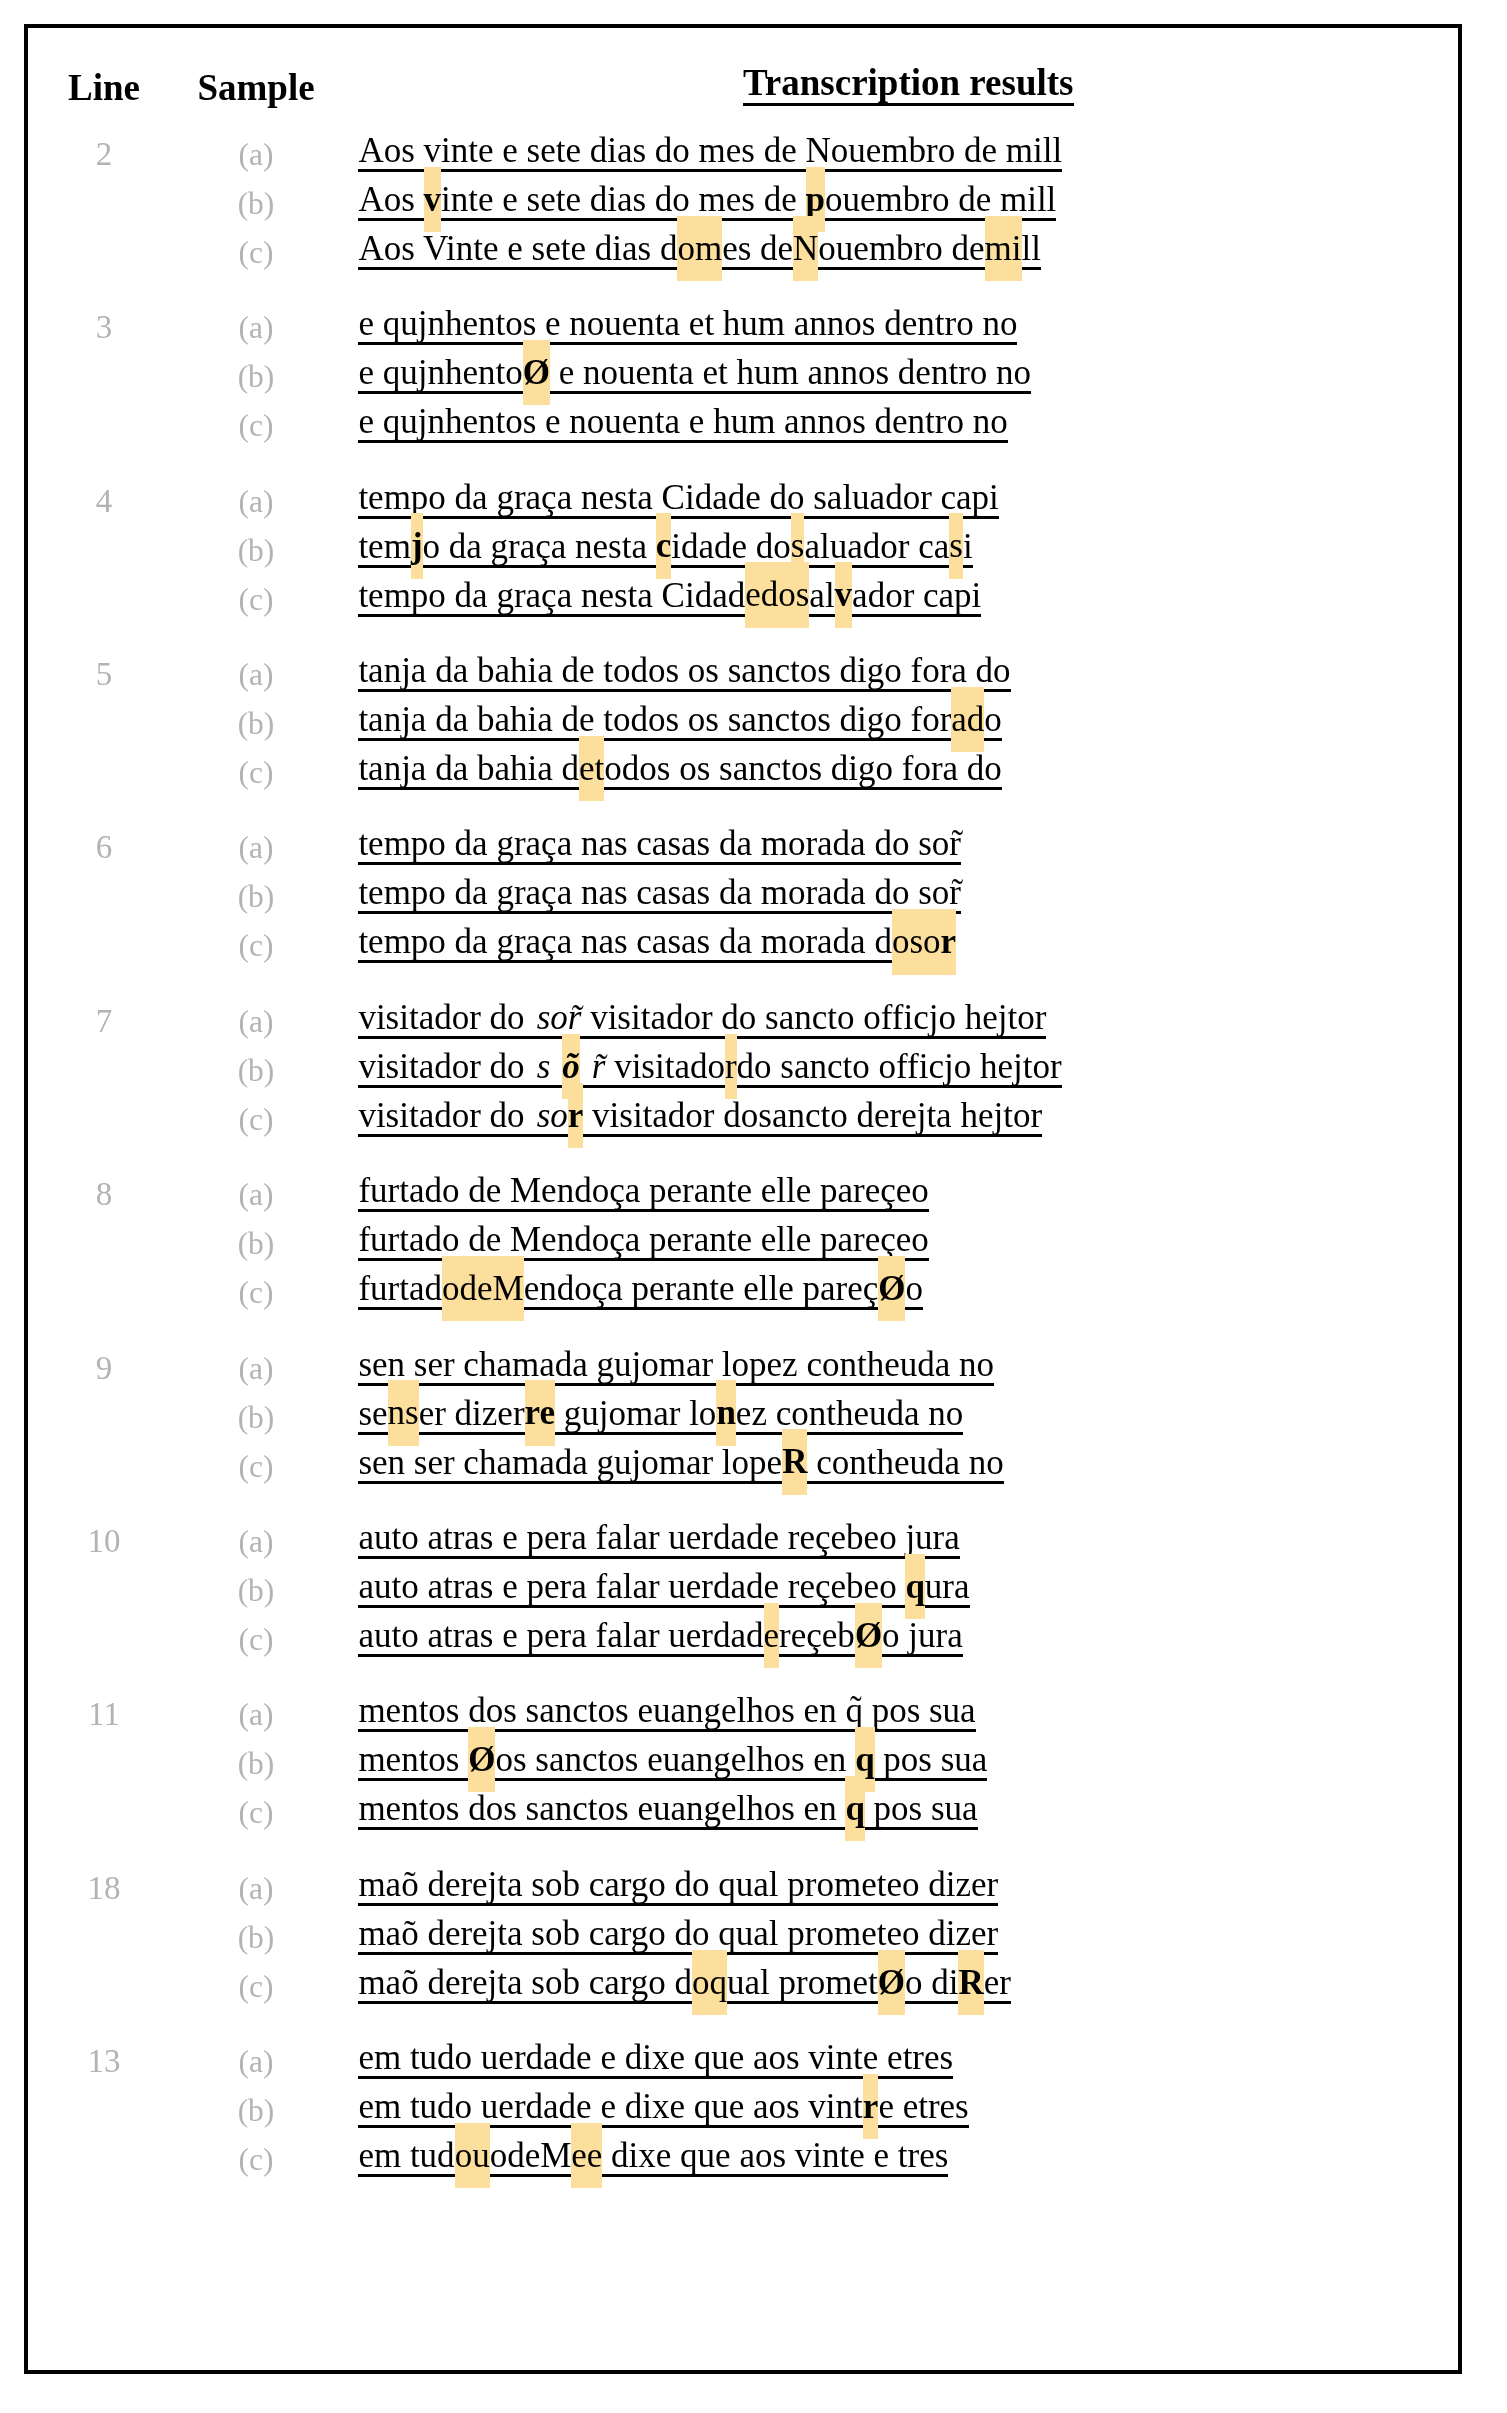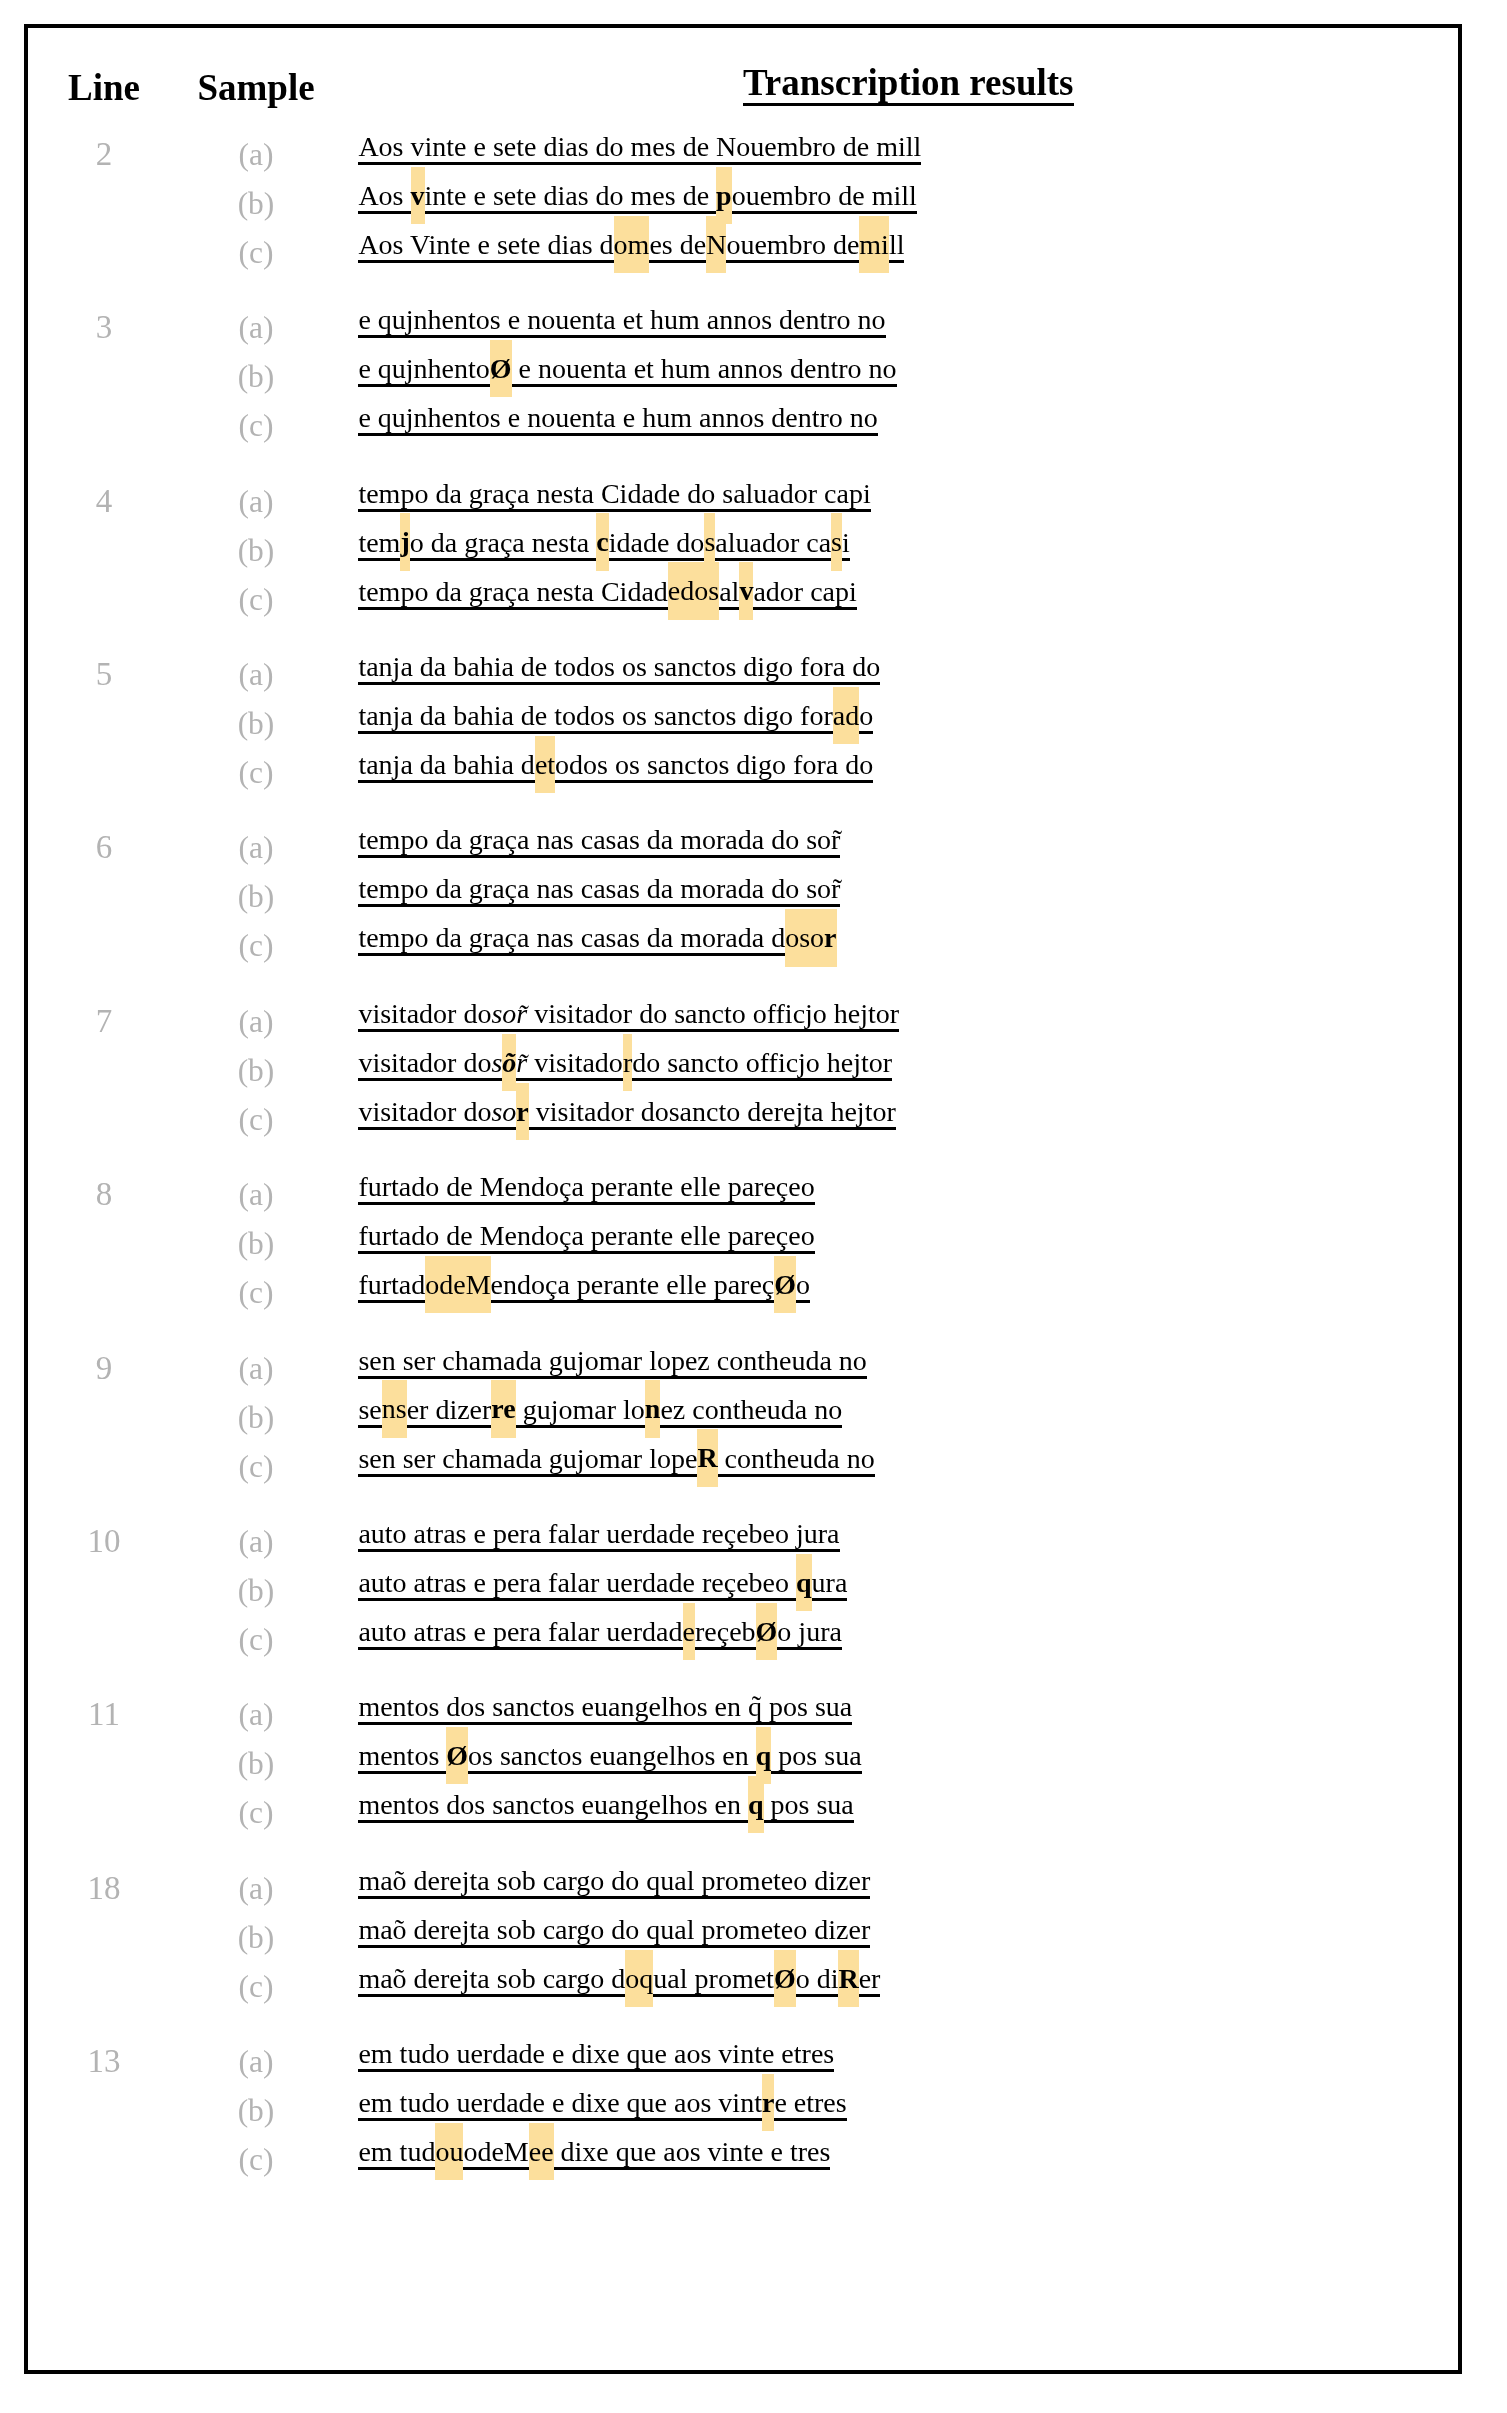--- a/index.html
+++ b/index.html
@@ -62,42 +62,42 @@
   }
   td.sample-cell {
     text-align: center;
     color: #b3b3b3;
     font-size: 31.5px;
     line-height: 1.0;
     padding-top: 6.1px;
   }
   td.trans-cell {
     padding-left: 26.4px;
-    font-size: 28px;
+    font-size: 35px;
     line-height: 1.0;
     color: #000;
     white-space: nowrap;
   }
   .rowline { height: 49px; }
 
   .tx {
     display: inline-block;
     border-bottom: 3.6px solid #000000;
     padding-bottom: 1px;
     position: relative;
   }
   .hl {
     background: #fcdf9c;
     padding-top: 13.2px;
     margin-top: -13.2px;
     padding-bottom: 13.2px;
     margin-bottom: -13.2px;
   }
   .b  { font-weight: bold; }
-  .it { font-style: italic; }
+  .it { font-style: italic; margin-left: 12px; }
 </style>
 </head>
 <body>
 
 <div class="frame">
   <table class="tbl">
     <colgroup>
       <col class="c-line">
         <col class="c-sample">
         <col class="c-trans">

